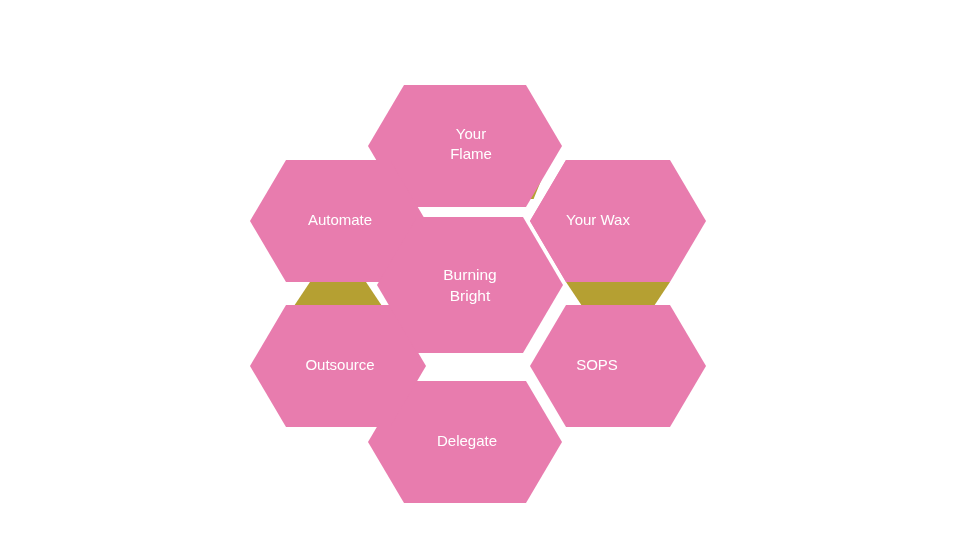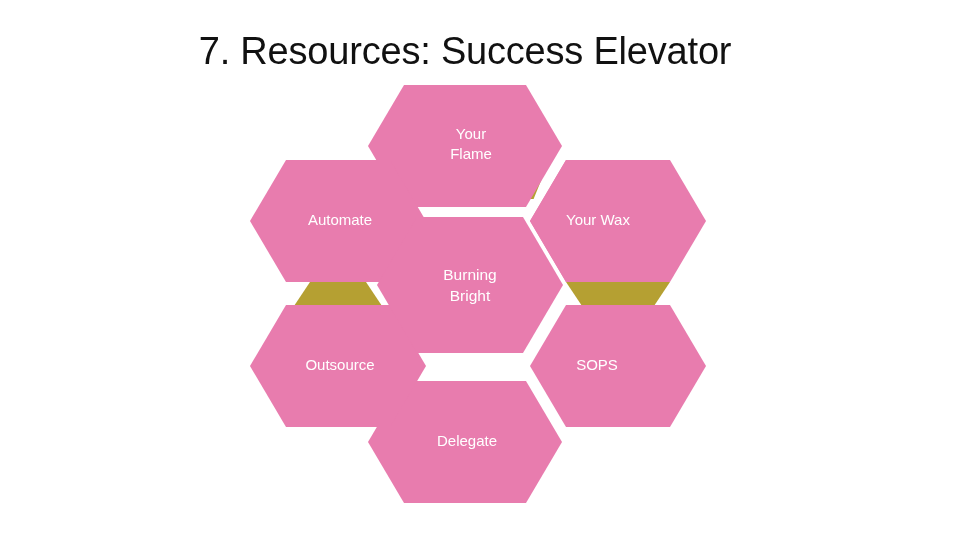--- a/index.html
+++ b/index.html
@@ -49,21 +49,20 @@
   }
   .hex-label.center-label {
     font-size: 15.5px;
   }
 </style>
 </head>
 <body style="background: rgb(255, 255, 255);">
 
 <div id="slide" style="background: rgb(255, 255, 255);">
 
-  <div id="slide-title" style="color: rgb(17, 17, 17);">7. Resources: Success Elevator</div>
 
   <svg id="hex-diagram" viewBox="0 0 960 540">
 
     <g>
 
       <polygon fill="#B5A032" points="516,150 552,150 552,199 516,199" transform="skewX(-22) translate(62,0)"></polygon>
 
       <polygon fill="#B5A032" points="566,282 670,282 646,318 590,318"></polygon>
 
       <polygon fill="#B5A032" points="520,372 556,372 556,424 520,424" transform="skewX(22) translate(-86,0)"></polygon>

